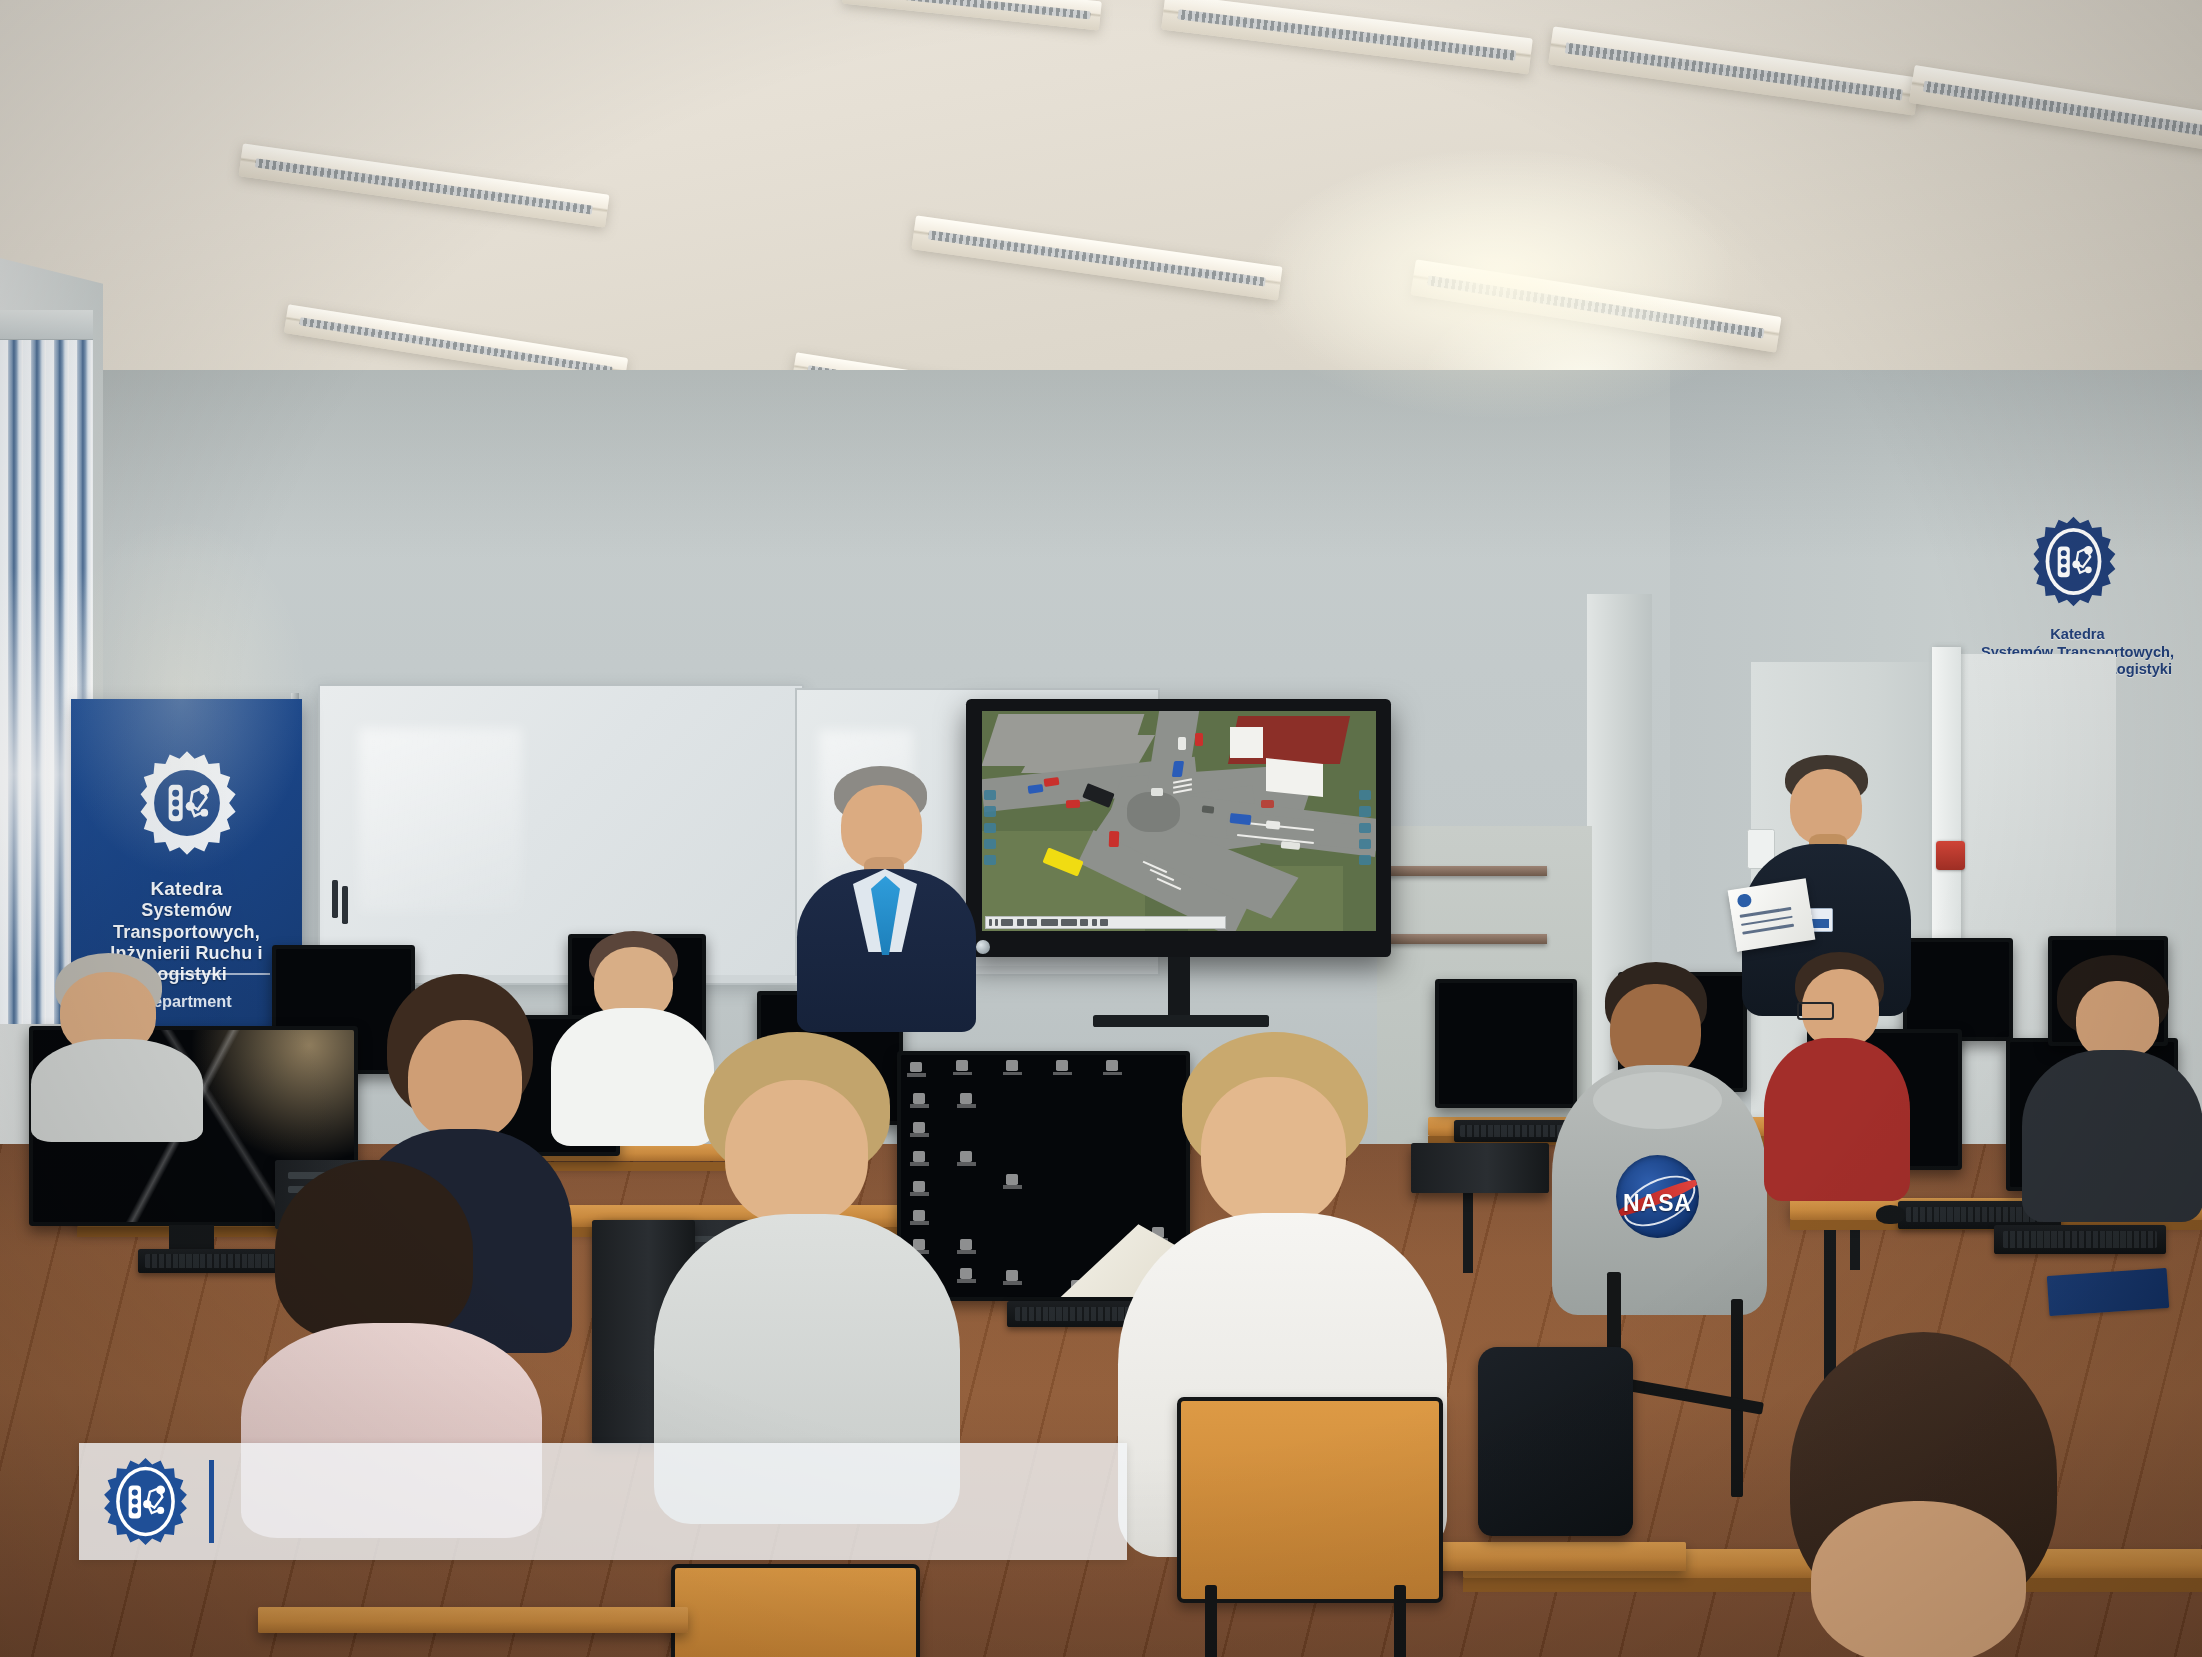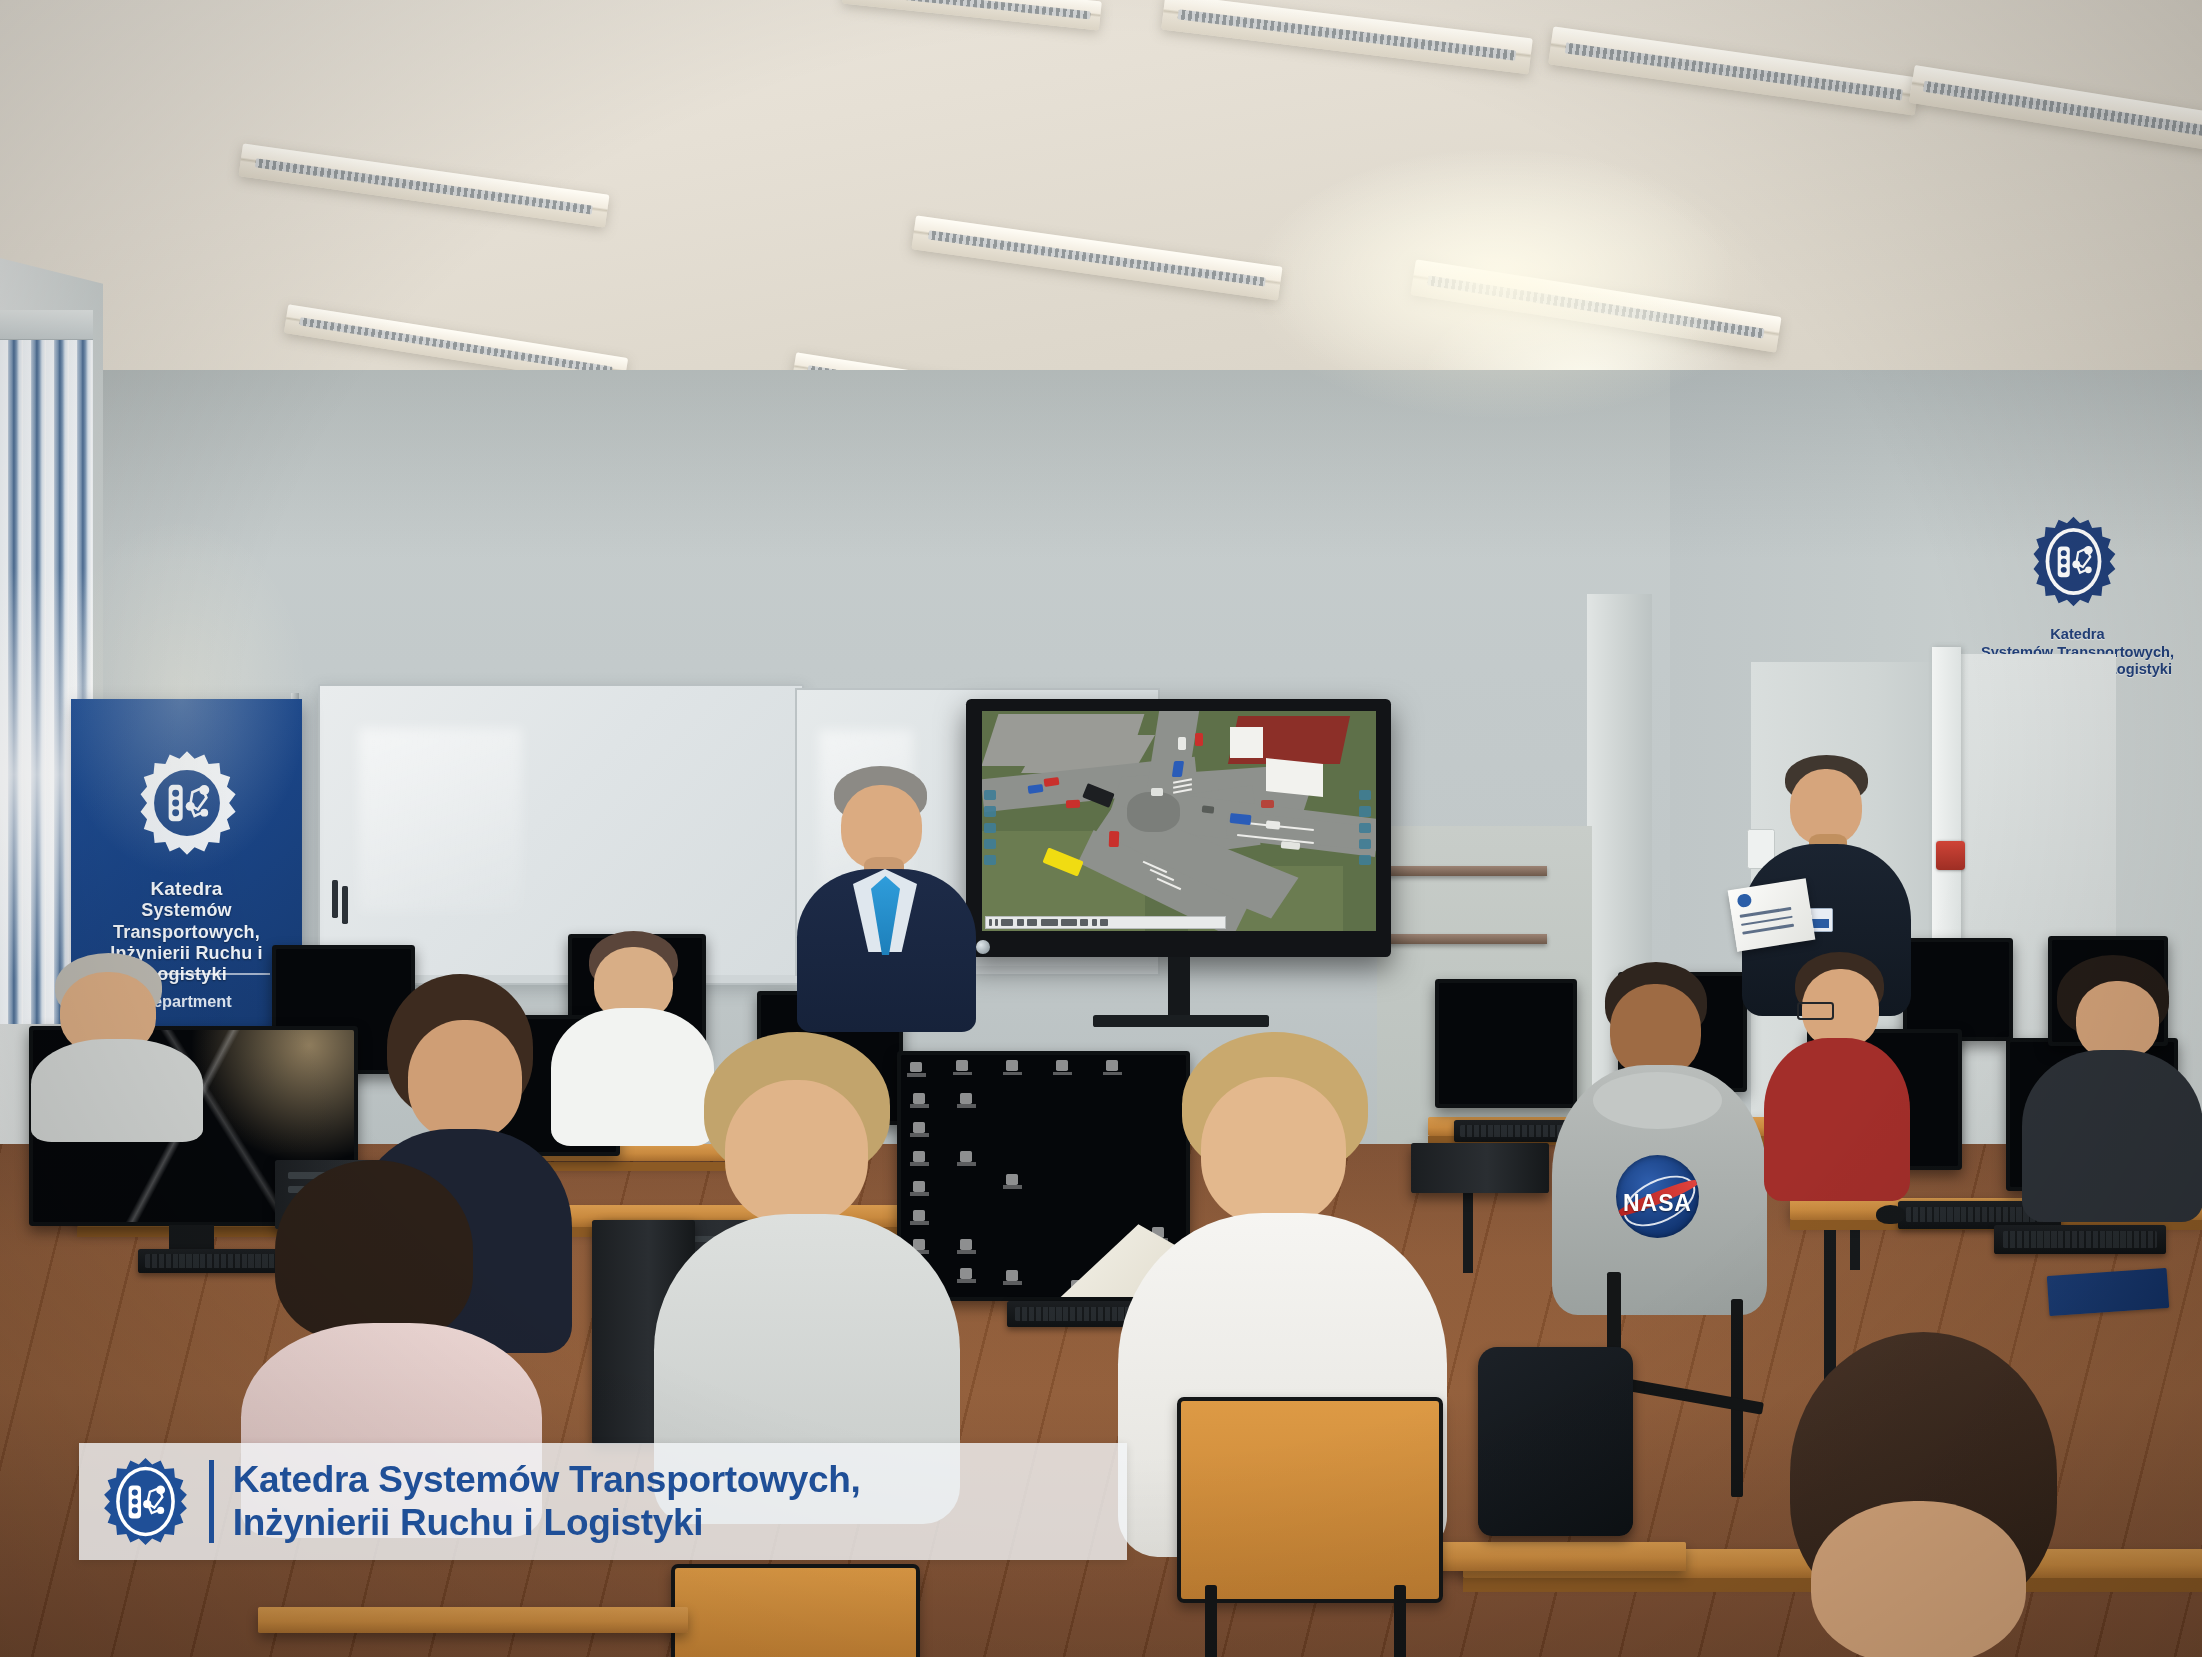--- a/index.html
+++ b/index.html
@@ -728,20 +728,16 @@
       <circle cx="38" cy="60" r="3.4" fill="#1f4f97"></circle>
       <g stroke="#fff" stroke-width="2.6" fill="none">
         <path d="M55 39 L65 35 L69 45 L60 57 L52 52 Z"></path>
         <path d="M52 52 L57 63 L67 59"></path>
       </g>
       <circle cx="67" cy="37" r="5" fill="#fff"></circle>
       <circle cx="52" cy="53" r="4.6" fill="#fff"></circle>
       <circle cx="67" cy="60" r="4" fill="#fff"></circle>
     </svg>
     <div class="wm-rule"></div>
-    <div class="wm-text">
-      <div>Katedra Systemów Transportowych,</div>
-      <div>Inżynierii Ruchu i Logistyki</div>
-    </div>
   </div>
 
 </div>
 
 
 </body></html>

